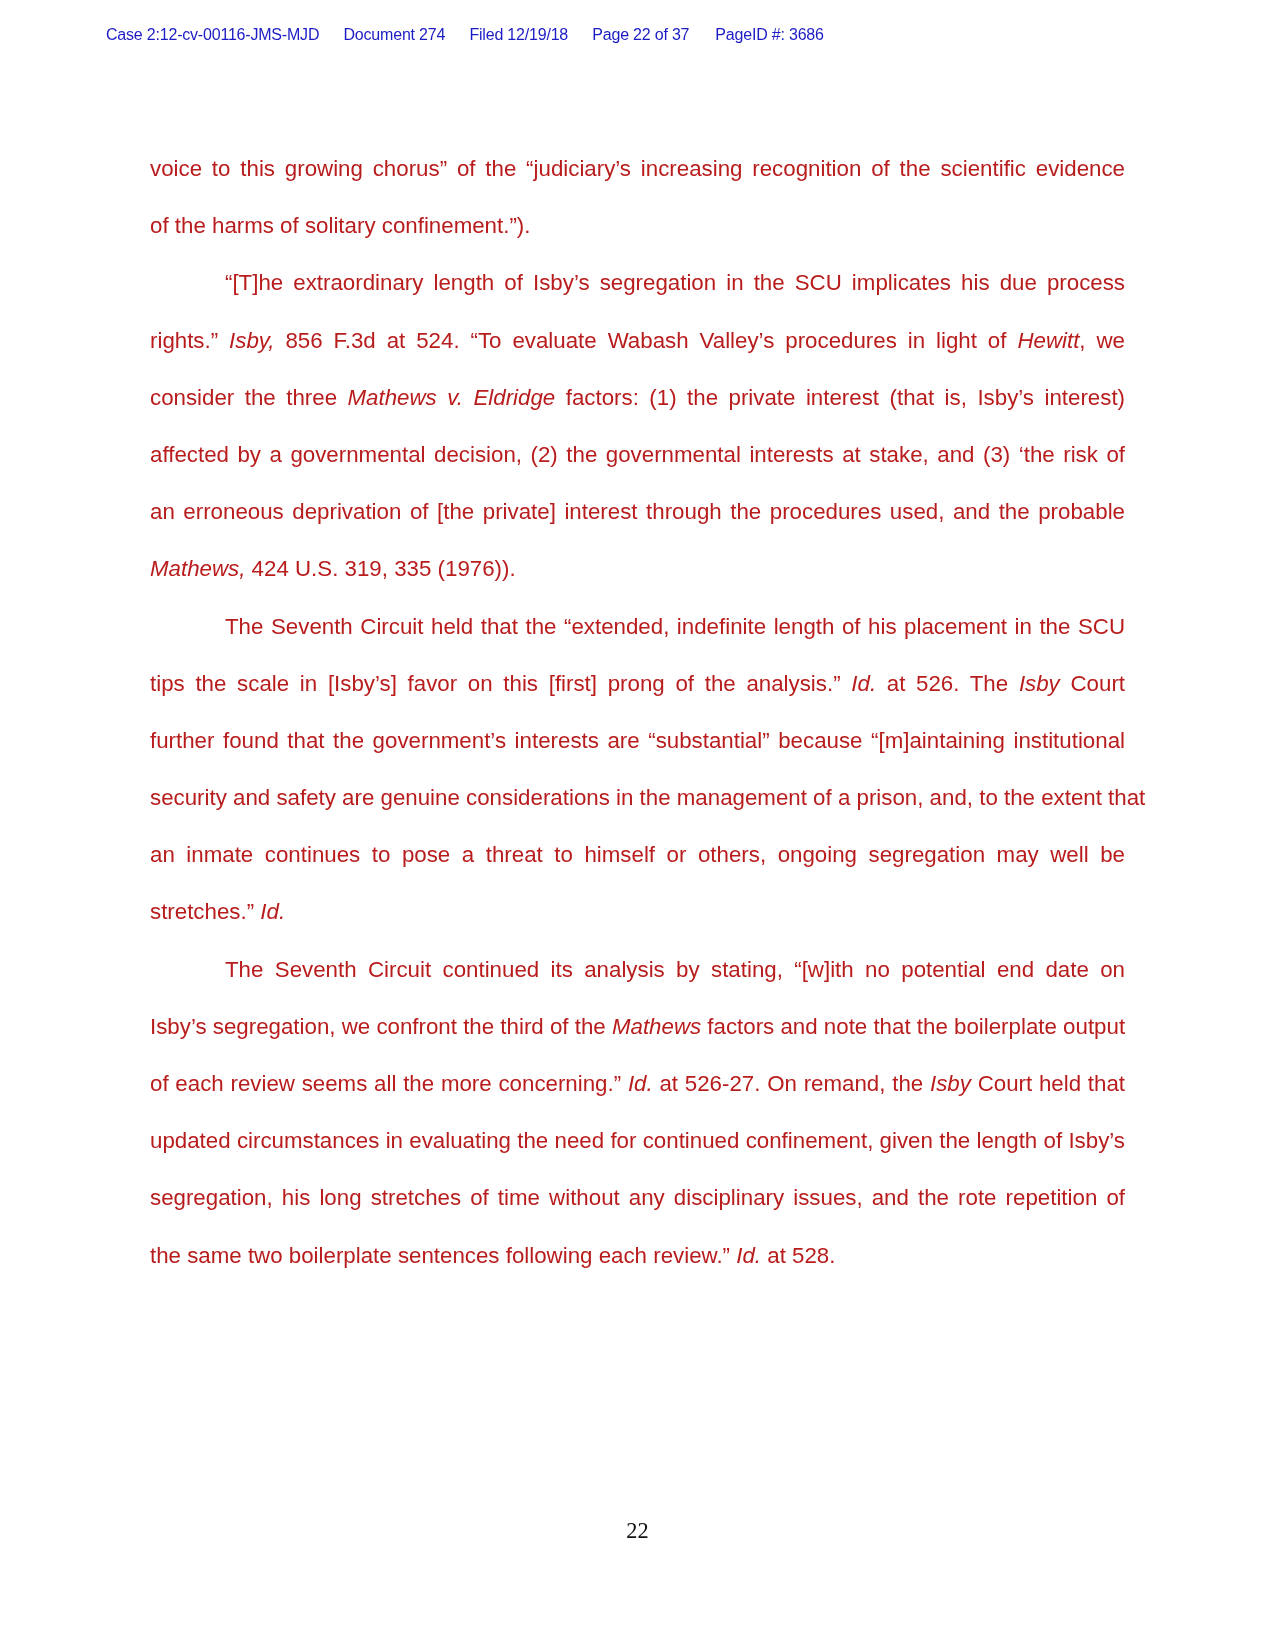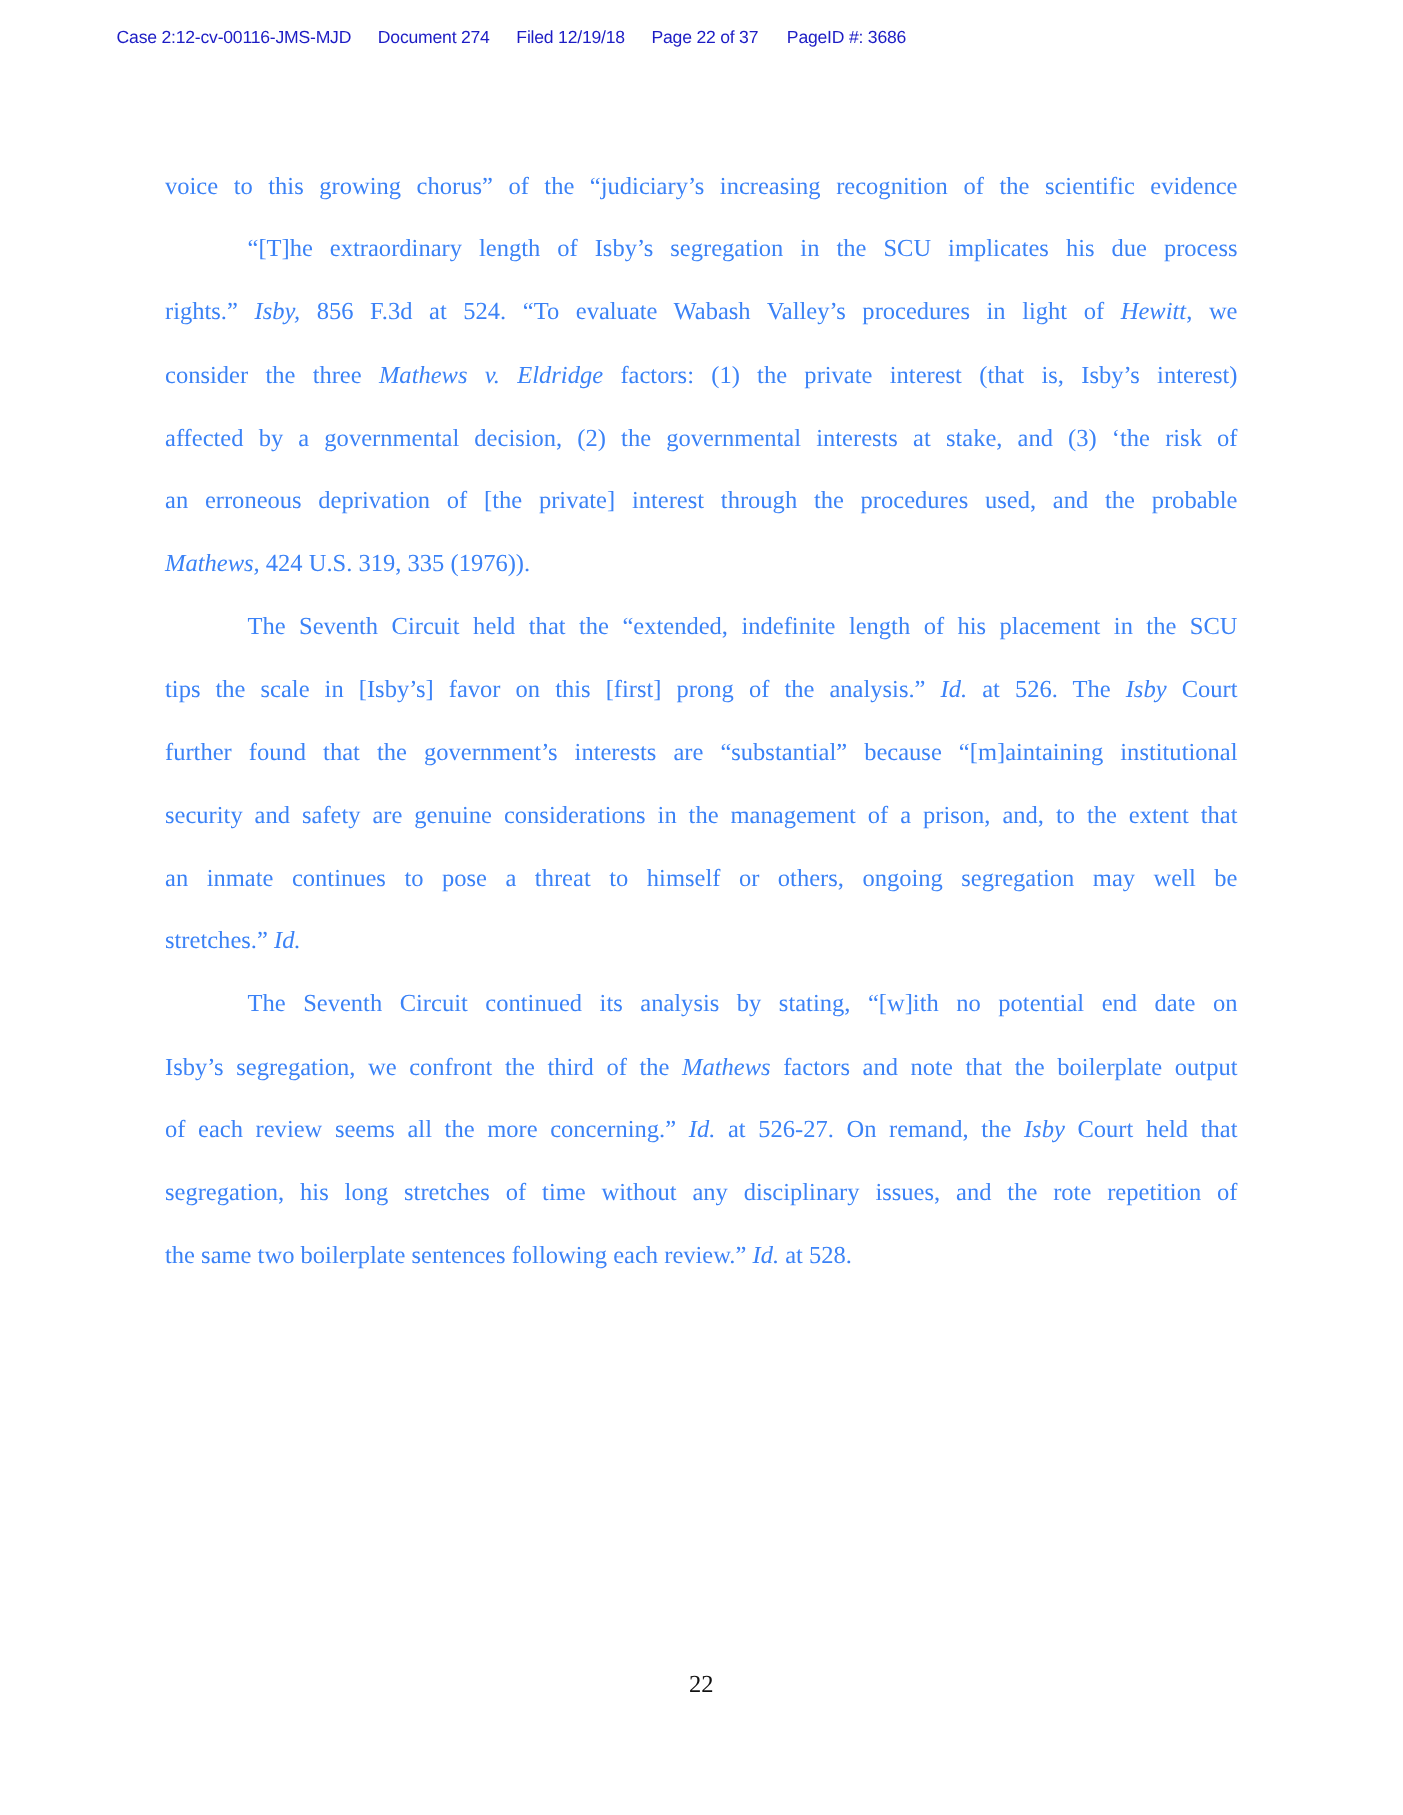--- a/index.html
+++ b/index.html
@@ -24,24 +24,24 @@
       white-space: nowrap;
       letter-spacing: -0.2px;
     }
     .header span { margin-right: 20px; }
     .header span:last-child { margin-right: 0; }
     .body-text {
       position: absolute;
       top: 140px;
       left: 150px;
       width: 975px;
-      font-family: Liberation Serif, serif;
+      font-family: Liberation Sans, sans-serif;
       font-size: 22.3px;
       line-height: 57.2px;
-      color: #3b82f6;
+      color: #b91c1c;
       text-align: justify;
     }
     .line {
       display: block;
       text-align: justify;
       text-align-last: justify;
       white-space: nowrap;
       height: 57.2px;
     }
     .line.last {
@@ -67,32 +67,34 @@
 
 <div class="header">
   <span>Case 2:12-cv-00116-JMS-MJD</span>
   <span>Document 274</span>
   <span>Filed 12/19/18</span>
   <span>Page 22 of 37</span><span style="margin-left:6px">PageID #: 3686</span>
 </div>
 
 <div class="body-text" id="body-text">
     <span class="line"><span>voice to this growing chorus” of the “judiciary’s increasing recognition of the scientific evidence</span></span>
+    <span class="line last"><span>of the harms of solitary confinement.”).</span></span>
     <span class="line indent"><span>“[T]he extraordinary length of Isby’s segregation in the SCU implicates his due process</span></span>
     <span class="line"><span>rights.” </span><i>Isby,</i><span> 856 F.3d at 524. “To evaluate Wabash Valley’s procedures in light of </span><i>Hewitt</i><span>, we</span></span>
     <span class="line"><span>consider the three </span><i>Mathews v. Eldridge</i><span> factors: (1) the private interest (that is, Isby’s interest)</span></span>
     <span class="line"><span>affected by a governmental decision, (2) the governmental interests at stake, and (3) ‘the risk of</span></span>
     <span class="line"><span>an erroneous deprivation of [the private] interest through the procedures used, and the probable</span></span>
     <span class="line last"><i>Mathews,</i><span> 424 U.S. 319, 335 (1976)).</span></span>
     <span class="line indent"><span>The Seventh Circuit held that the “extended, indefinite length of his placement in the SCU</span></span>
     <span class="line"><span>tips the scale in [Isby’s] favor on this [first] prong of the analysis.” </span><i>Id.</i><span> at 526. The </span><i>Isby</i><span> Court</span></span>
     <span class="line"><span>further found that the government’s interests are “substantial” because “[m]aintaining institutional</span></span>
     <span class="line"><span>security and safety are genuine considerations in the management of a prison, and, to the extent that</span></span>
     <span class="line"><span>an inmate continues to pose a threat to himself or others, ongoing segregation may well be</span></span>
     <span class="line last"><span>stretches.” </span><i>Id.</i></span>
     <span class="line indent"><span>The Seventh Circuit continued its analysis by stating, “[w]ith no potential end date on</span></span>
     <span class="line"><span>Isby’s segregation, we confront the third of the </span><i>Mathews</i><span> factors and note that the boilerplate output</span></span>
     <span class="line"><span>of each review seems all the more concerning.” </span><i>Id.</i><span> at 526-27. On remand, the </span><i>Isby</i><span> Court held that</span></span>
+    <span class="line"><span>updated circumstances in evaluating the need for continued confinement, given the length of Isby’s</span></span>
     <span class="line"><span>segregation, his long stretches of time without any disciplinary issues, and the rote repetition of</span></span>
     <span class="line last"><span>the same two boilerplate sentences following each review.” </span><i>Id.</i><span> at 528.</span></span>
   </div>
 
 <div class="page-number">22</div>
 
 </body></html>

